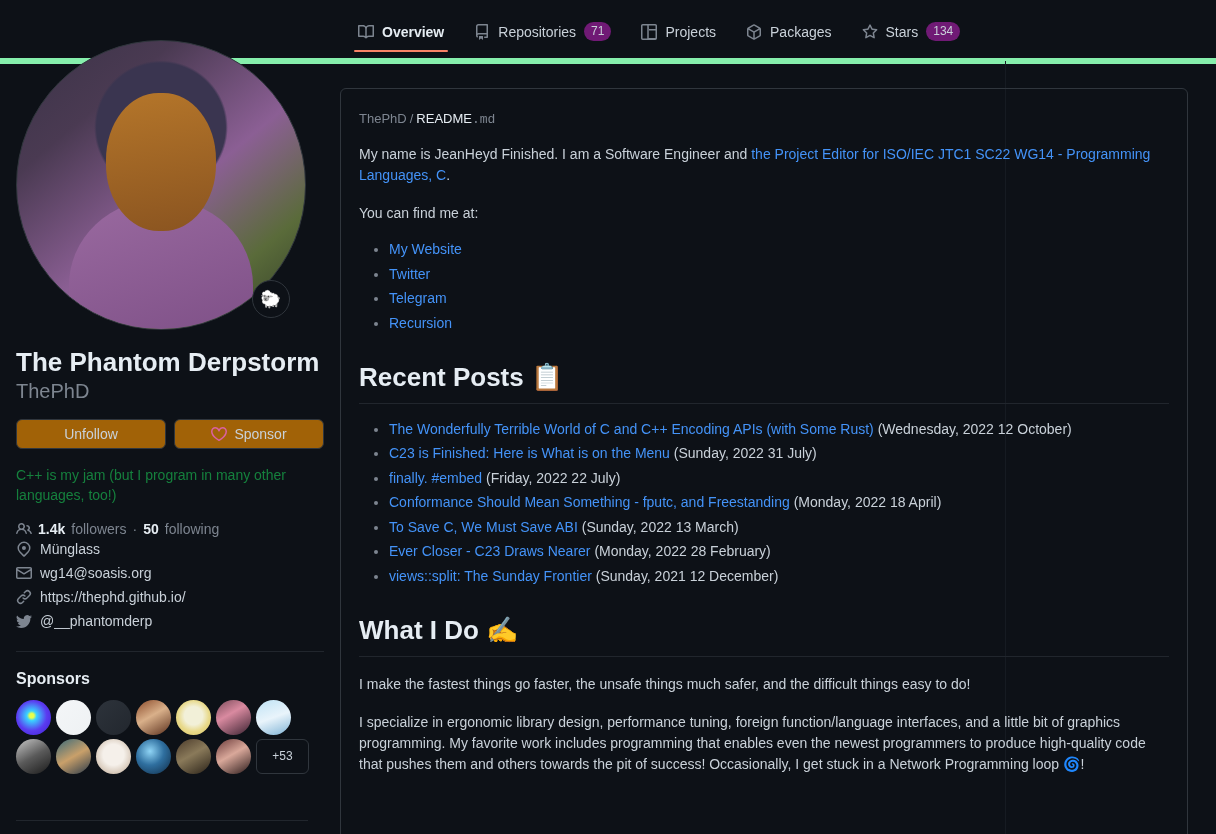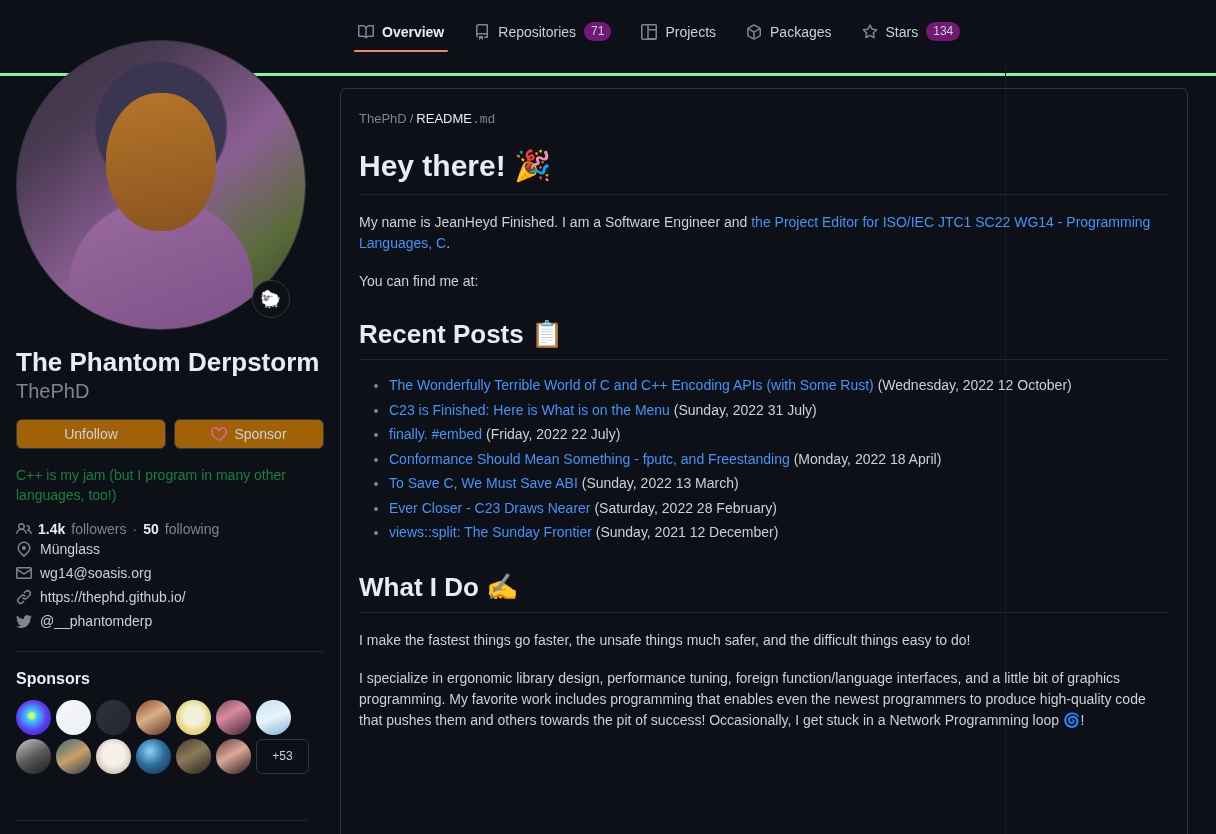--- a/index.html
+++ b/index.html
@@ -7,22 +7,22 @@
     width: 1216px; height: 834px;
     background: #0d1117;
     font-family: "Liberation Sans", sans-serif;
     color: #c9d1d9;
     overflow: hidden;
   }
   a { text-decoration: none; }
 
   
   .nav-wrap {
-    position: absolute; top: 0; left: 0; width: 1216px; height: 76px;
-    border-bottom: 3px solid #86efac;
+    position: absolute; top: 0; left: 0; width: 1216px; height: 64px;
+    border-bottom: 6px solid #86efac;
   }
   .nav {
     position: absolute; left: 350px; top: 22px;
     display: flex; align-items: center; gap: 14px;
   }
   .nav-item {
     display: flex; align-items: center; gap: 8px;
     padding: 0 8px 12px 8px;
     font-size: 14px; color: #c9d1d9; cursor: pointer;
     position: relative;
@@ -286,44 +286,46 @@
     </div>
 </div>
 <div class="sidebar-divider"></div>
 <div class="vrule"></div>
 
 <div class="readme">
   <div class="crumb">
     <span class="repo">ThePhD</span><span class="sep">/</span><span class="file">README</span><span class="ext">.md</span>
   </div>
 
-  <h1 class="md">
-    <span>Hey there!</span>
-    <span class="emo">🎉</span>
-  </h1>
 
   <p class="md">
     <span>My name is JeanHeyd Finished. I am a Software Engineer and </span><a class="lnk">the Project Editor for ISO/IEC JTC1 SC22 WG14 - Programming Languages, C</a><span>.</span>
   </p>
 
   <p class="md">You can find me at:</p>
 
+  <ul class="md" id="find-me-links">
+      <li><a class="lnk">My Website</a></li>
+      <li><a class="lnk">Twitter</a></li>
+      <li><a class="lnk">Telegram</a></li>
+      <li><a class="lnk">Recursion</a></li>
+    </ul>
 
   <h2 class="md">
     <span>Recent Posts</span>
     <span class="emo">📋</span>
   </h2>
 
   <ul class="md" id="post-list">
       <li><a class="lnk">The Wonderfully Terrible World of C and C++ Encoding APIs (with Some Rust)</a> <span>(Wednesday, 2022 12 October)</span></li>
       <li><a class="lnk">C23 is Finished: Here is What is on the Menu</a> <span>(Sunday, 2022 31 July)</span></li>
       <li><a class="lnk">finally. #embed</a> <span>(Friday, 2022 22 July)</span></li>
       <li><a class="lnk">Conformance Should Mean Something - fputc, and Freestanding</a> <span>(Monday, 2022 18 April)</span></li>
       <li><a class="lnk">To Save C, We Must Save ABI</a> <span>(Sunday, 2022 13 March)</span></li>
-      <li><a class="lnk">Ever Closer - C23 Draws Nearer</a> <span>(Saturday, 2022 28 February)</span></li>
+      <li><a class="lnk">Ever Closer - C23 Draws Nearer</a> <span>(Monday, 2022 28 February)</span></li>
       <li><a class="lnk">views::split: The Sunday Frontier</a> <span>(Sunday, 2021 12 December)</span></li>
     </ul>
 
   <h2 class="md">
     <span>What I Do</span>
     <span class="emo">✍️</span>
   </h2>
 
   <p class="md">I make the fastest things go faster, the unsafe things much safer, and the difficult things easy to do!</p>
   <p class="md">I specialize in ergonomic library design, performance tuning, foreign function/language interfaces, and a little bit of graphics programming. My favorite work includes programming that enables even the newest programmers to produce high-quality code that pushes them and others towards the pit of success! Occasionally, I get stuck in a Network Programming loop 🌀!</p>

